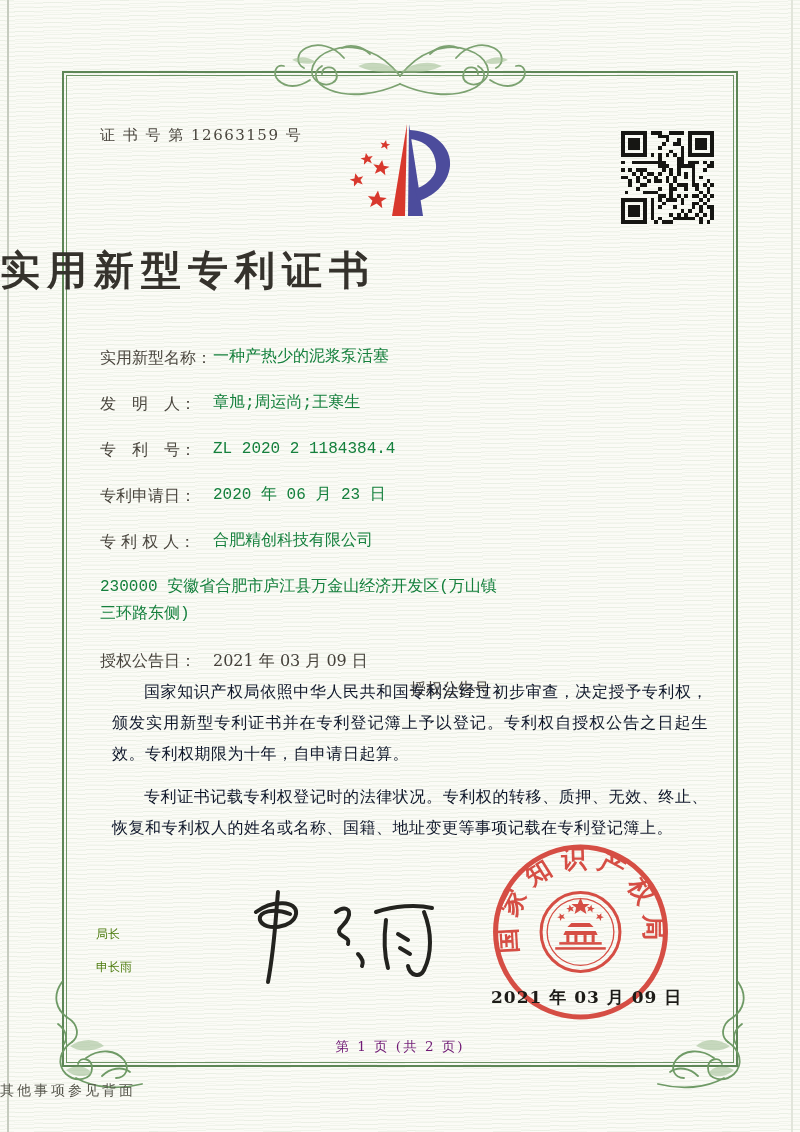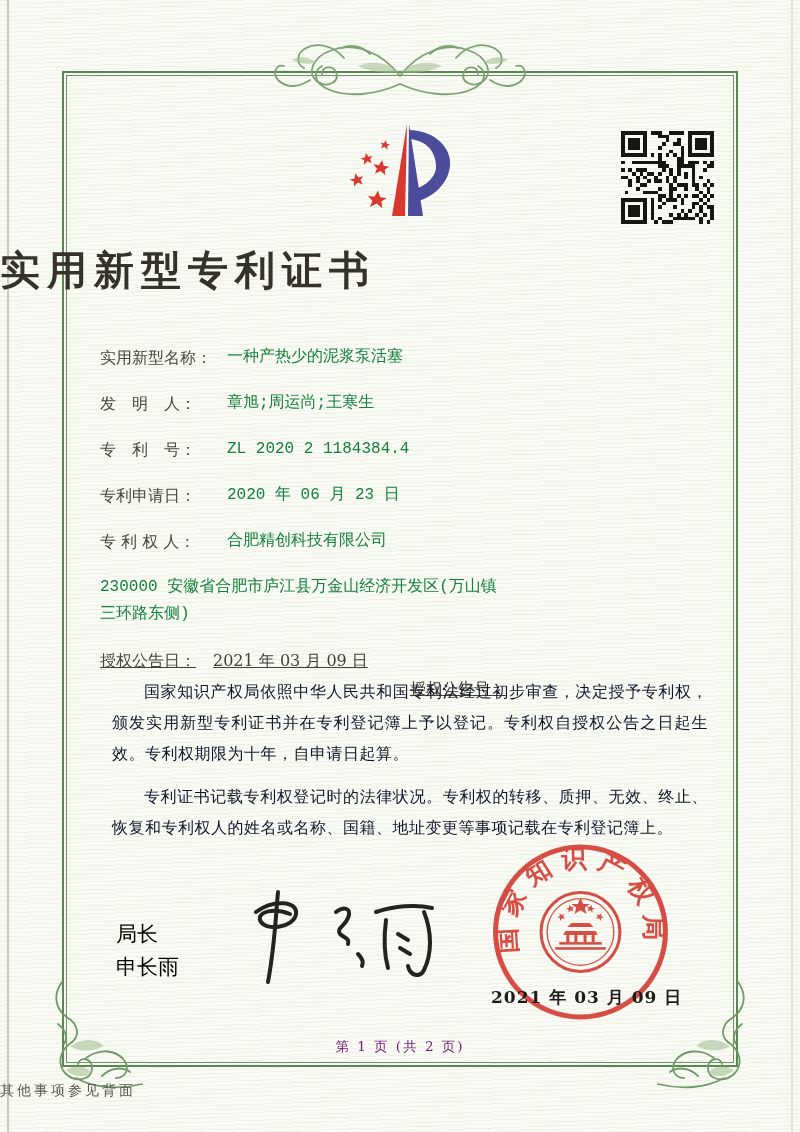--- a/index.html
+++ b/index.html
@@ -11,30 +11,30 @@
       repeating-linear-gradient(2deg, rgba(140,175,130,0.06) 0px, rgba(140,175,130,0.06) 1px, rgba(0,0,0,0) 1px, rgba(0,0,0,0) 5px);}
   .edge-left{position:absolute;left:7px;top:0;width:2px;height:100%;background:#c6cbbf;}
   .edge-right{position:absolute;left:791px;top:0;width:2px;height:100%;background:#e2e5db;}
   .frame{position:absolute;left:62px;top:71px;width:672px;height:992px;border:2px solid #5d8656;}
   .frame-inner{position:absolute;inset:2px;border:1px solid #6d9465;}
   .abs{position:absolute;}
   .cert-no{left:100px;top:126px;font-size:15px;letter-spacing:1.5px;color:#4a463e;}
   .title{left:0;right:0;top:243px;font-size:40px;font-weight:700;
          letter-spacing:7px;color:#35322c;}
   .fields{left:100px;top:344px;width:618px;}
-  .frow{display:flex;margin-bottom:19px;font-size:16px;line-height:27px;gap:14px;}
+  .frow{display:flex;margin-bottom:19px;font-size:16px;line-height:27px;}
   .flabel{flex:0 0 113px;white-space:pre;color:#4a463e;}
   .fvalue{flex:1;color:#15803d;font-family:Liberation Mono, monospace;}
   .fvalue .wrapbox{display:inline-block;max-width:402px;vertical-align:top;}
-  .grant-row{display:flex;font-size:16px;line-height:27px;margin-top:0px;text-decoration:underline;}
+  .grant-row{display:flex;font-size:16px;line-height:27px;margin-top:0px;}
   .grant-row .pair2{margin-left:42px;display:flex;margin-top:28px;}
   .paras{left:100px;top:664px;width:620px;}
   .paras p{margin:12px;font-size:16px;line-height:31px;text-align:justify;
            text-indent:2em;color:#0f172a;letter-spacing:0.5px;}
-  .signer{left:116px;top:918px;font-size:21px;line-height:33px;color:#000000;}
+  .signer{left:96px;top:918px;font-size:12px;line-height:33px;color:#4d7c0f;}
   .sig-svg{left:218px;top:878px;}
   .seal-svg{left:488px;top:842px;opacity:0.9;}
   .seal-date{left:491px;top:986px;font-size:17px;font-weight:600;color:#1d1c18;letter-spacing:1px;}
   .page-info{left:0;right:0;top:1038px;text-align:center;font-size:13.5px;letter-spacing:2px;color:#701a75;}
   .back-note{left:0;right:0;top:1082px;text-align:left;font-size:14px;letter-spacing:3px;color:#56564c;}
   .logo-svg{left:333px;top:116px;}
   .qr-svg{left:621px;top:131px;}
   .orn-top{left:250px;top:28px;}
   .orn-bl{left:46px;top:980px;}
   .orn-br{left:654px;top:980px;transform:scaleX(-1);}
@@ -94,20 +94,21 @@
       <path d="M40,78 C54,68 70,70 78,80 C84,88 80,98 70,98"></path>
       <path d="M56,96 C64,88 76,86 84,92"></path>
       <path d="M12,44 C20,50 22,58 18,64"></path>
     </g>
     <g fill="#94b787" opacity="0.5">
       <path d="M24,66 C36,58 50,58 58,66 C46,72 32,72 24,66 Z"></path>
       <path d="M20,90 C30,84 42,86 46,94 C36,98 26,96 20,90 Z"></path>
     </g>
   </svg>
 
+  <div class="abs cert-no">证 书 号 第 12663159 号</div>
 
   <svg class="abs logo-svg" width="134" height="114" viewBox="0 0 134 114">
     <defs>
       <path id="st1" d="M0,-10 L2.94,-3.09 10,-3.09 4.76,1.18 6.47,8.09 0,3.82 -6.47,8.09 -4.76,1.18 -10,-3.09 -2.94,-3.09 Z"></path>
     </defs>
     <g fill="#d8382d">
       <use href="#st1" transform="translate(52,29) scale(0.5) rotate(12)"></use>
       <use href="#st1" transform="translate(34,43) scale(0.62) rotate(-10)"></use>
       <use href="#st1" transform="translate(48,52) scale(0.82) rotate(8)"></use>
       <use href="#st1" transform="translate(24,64) scale(0.7) rotate(-14)"></use>

